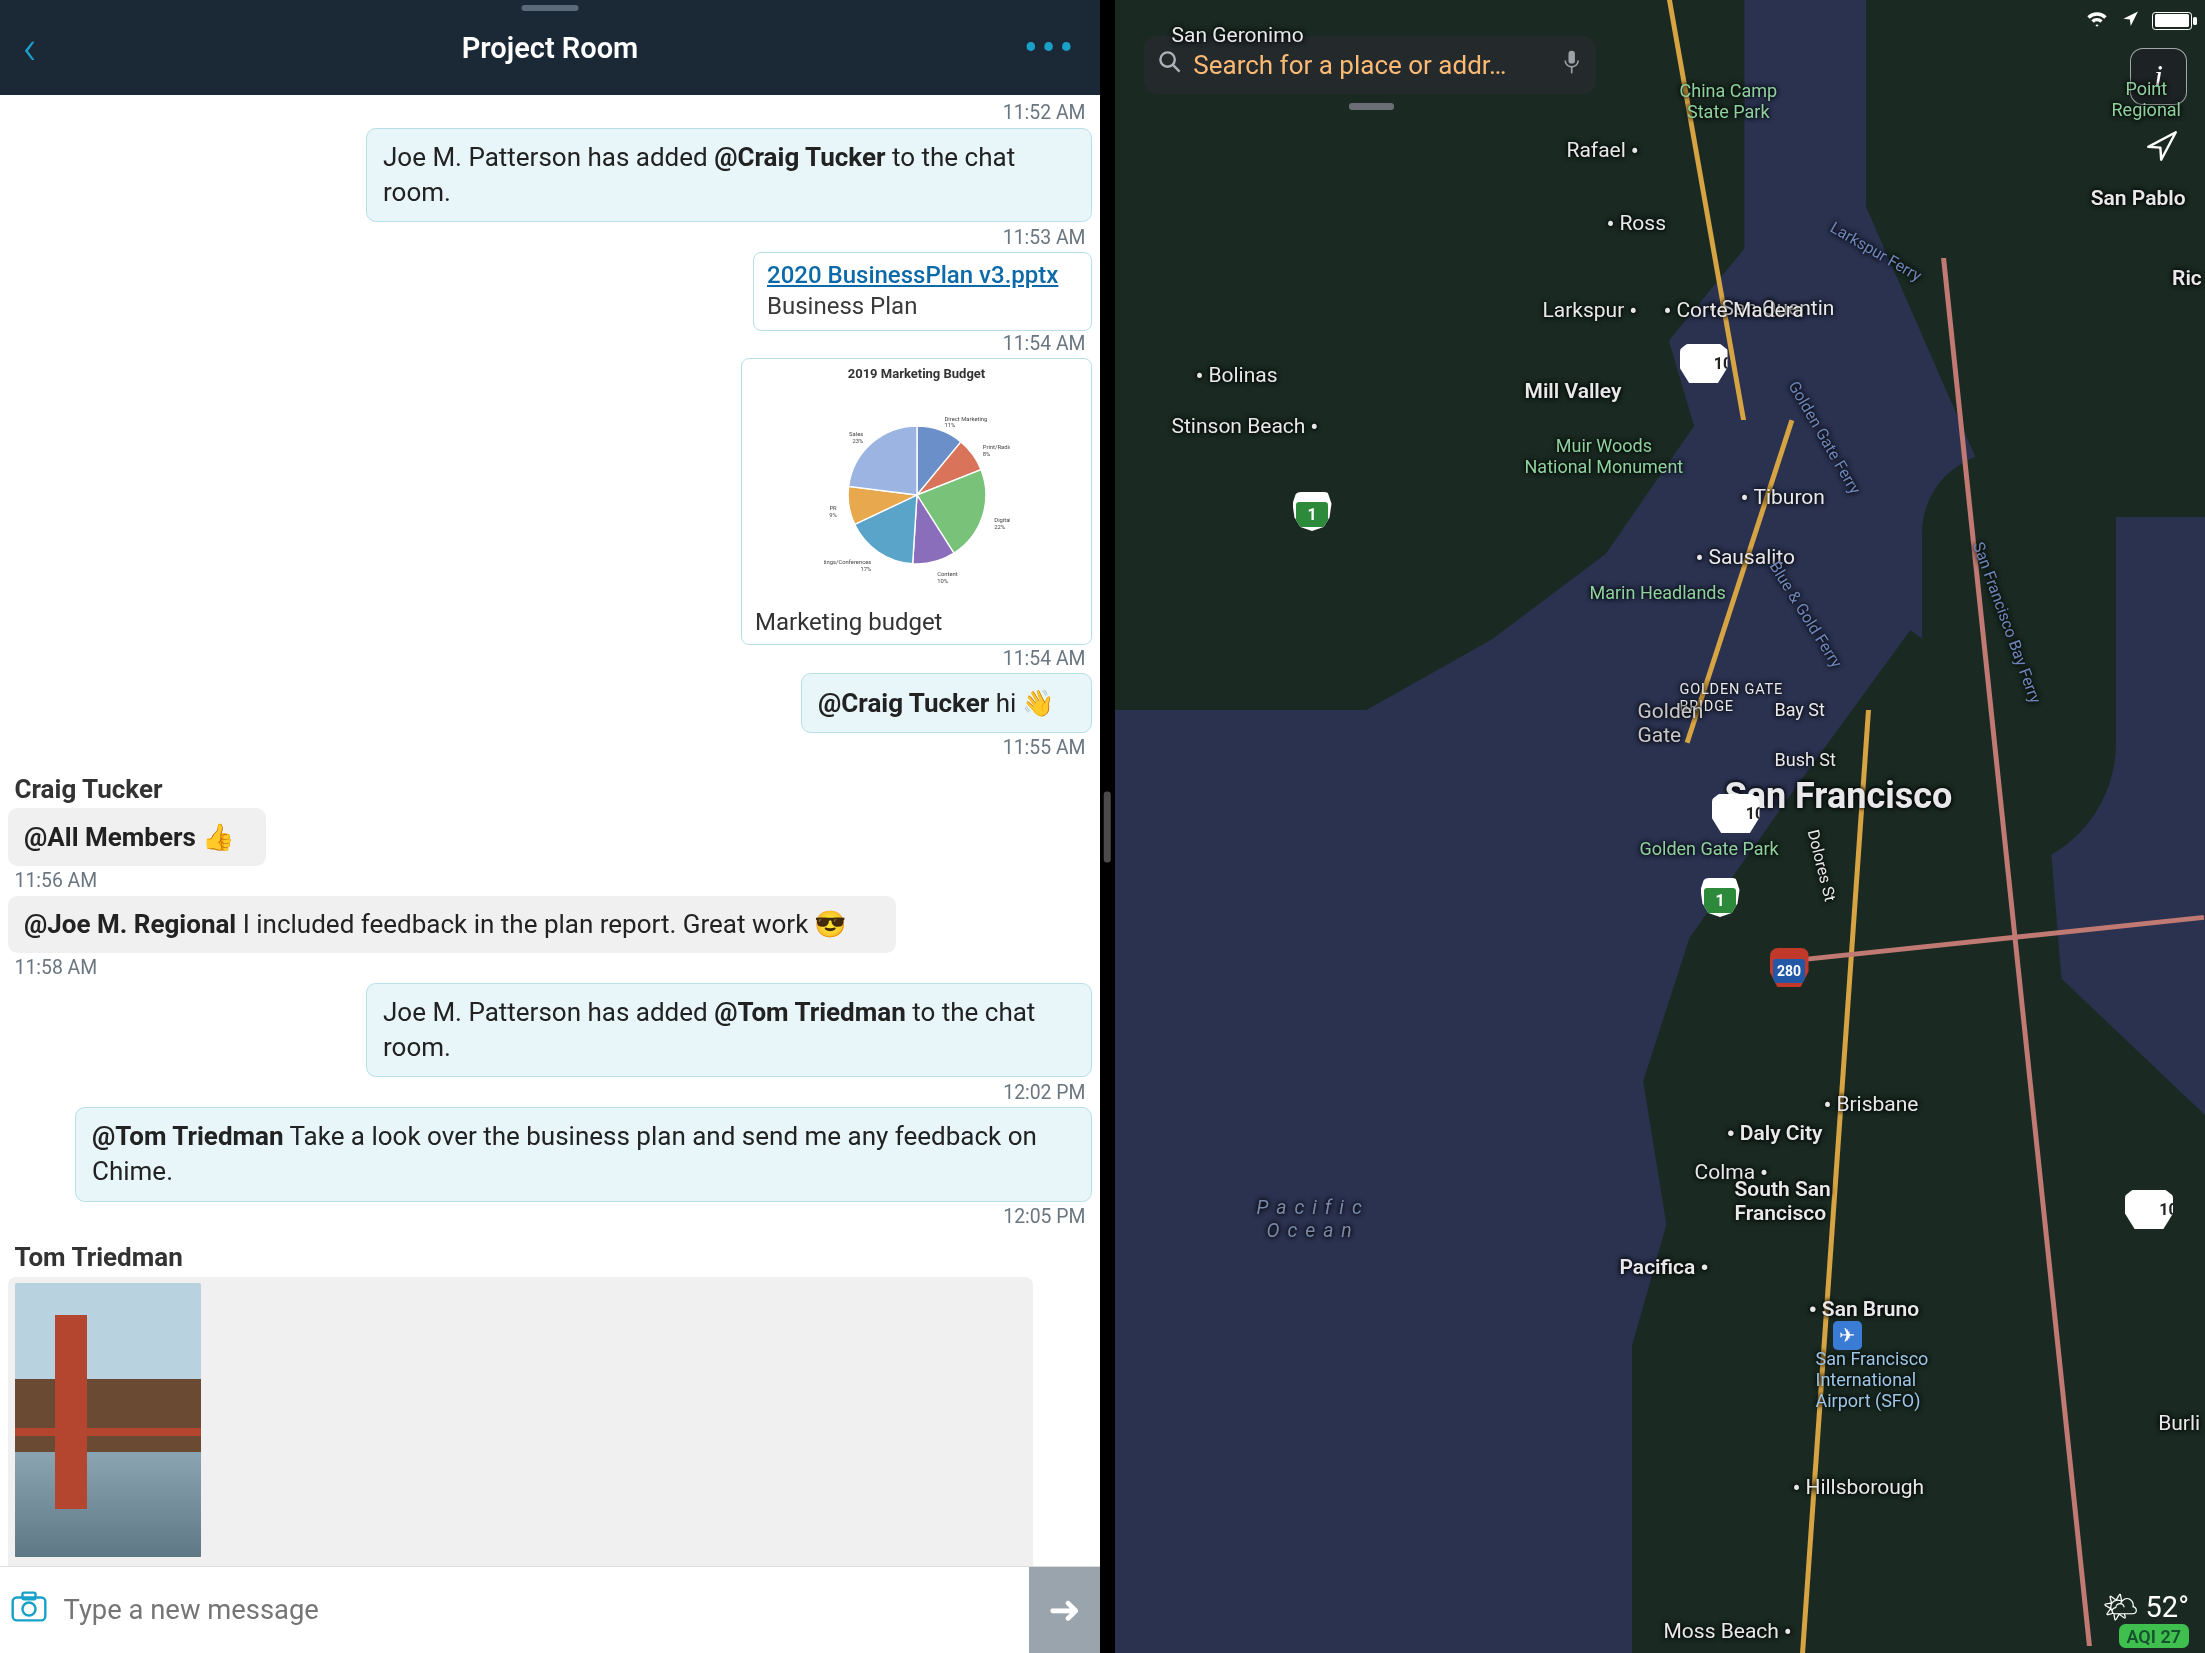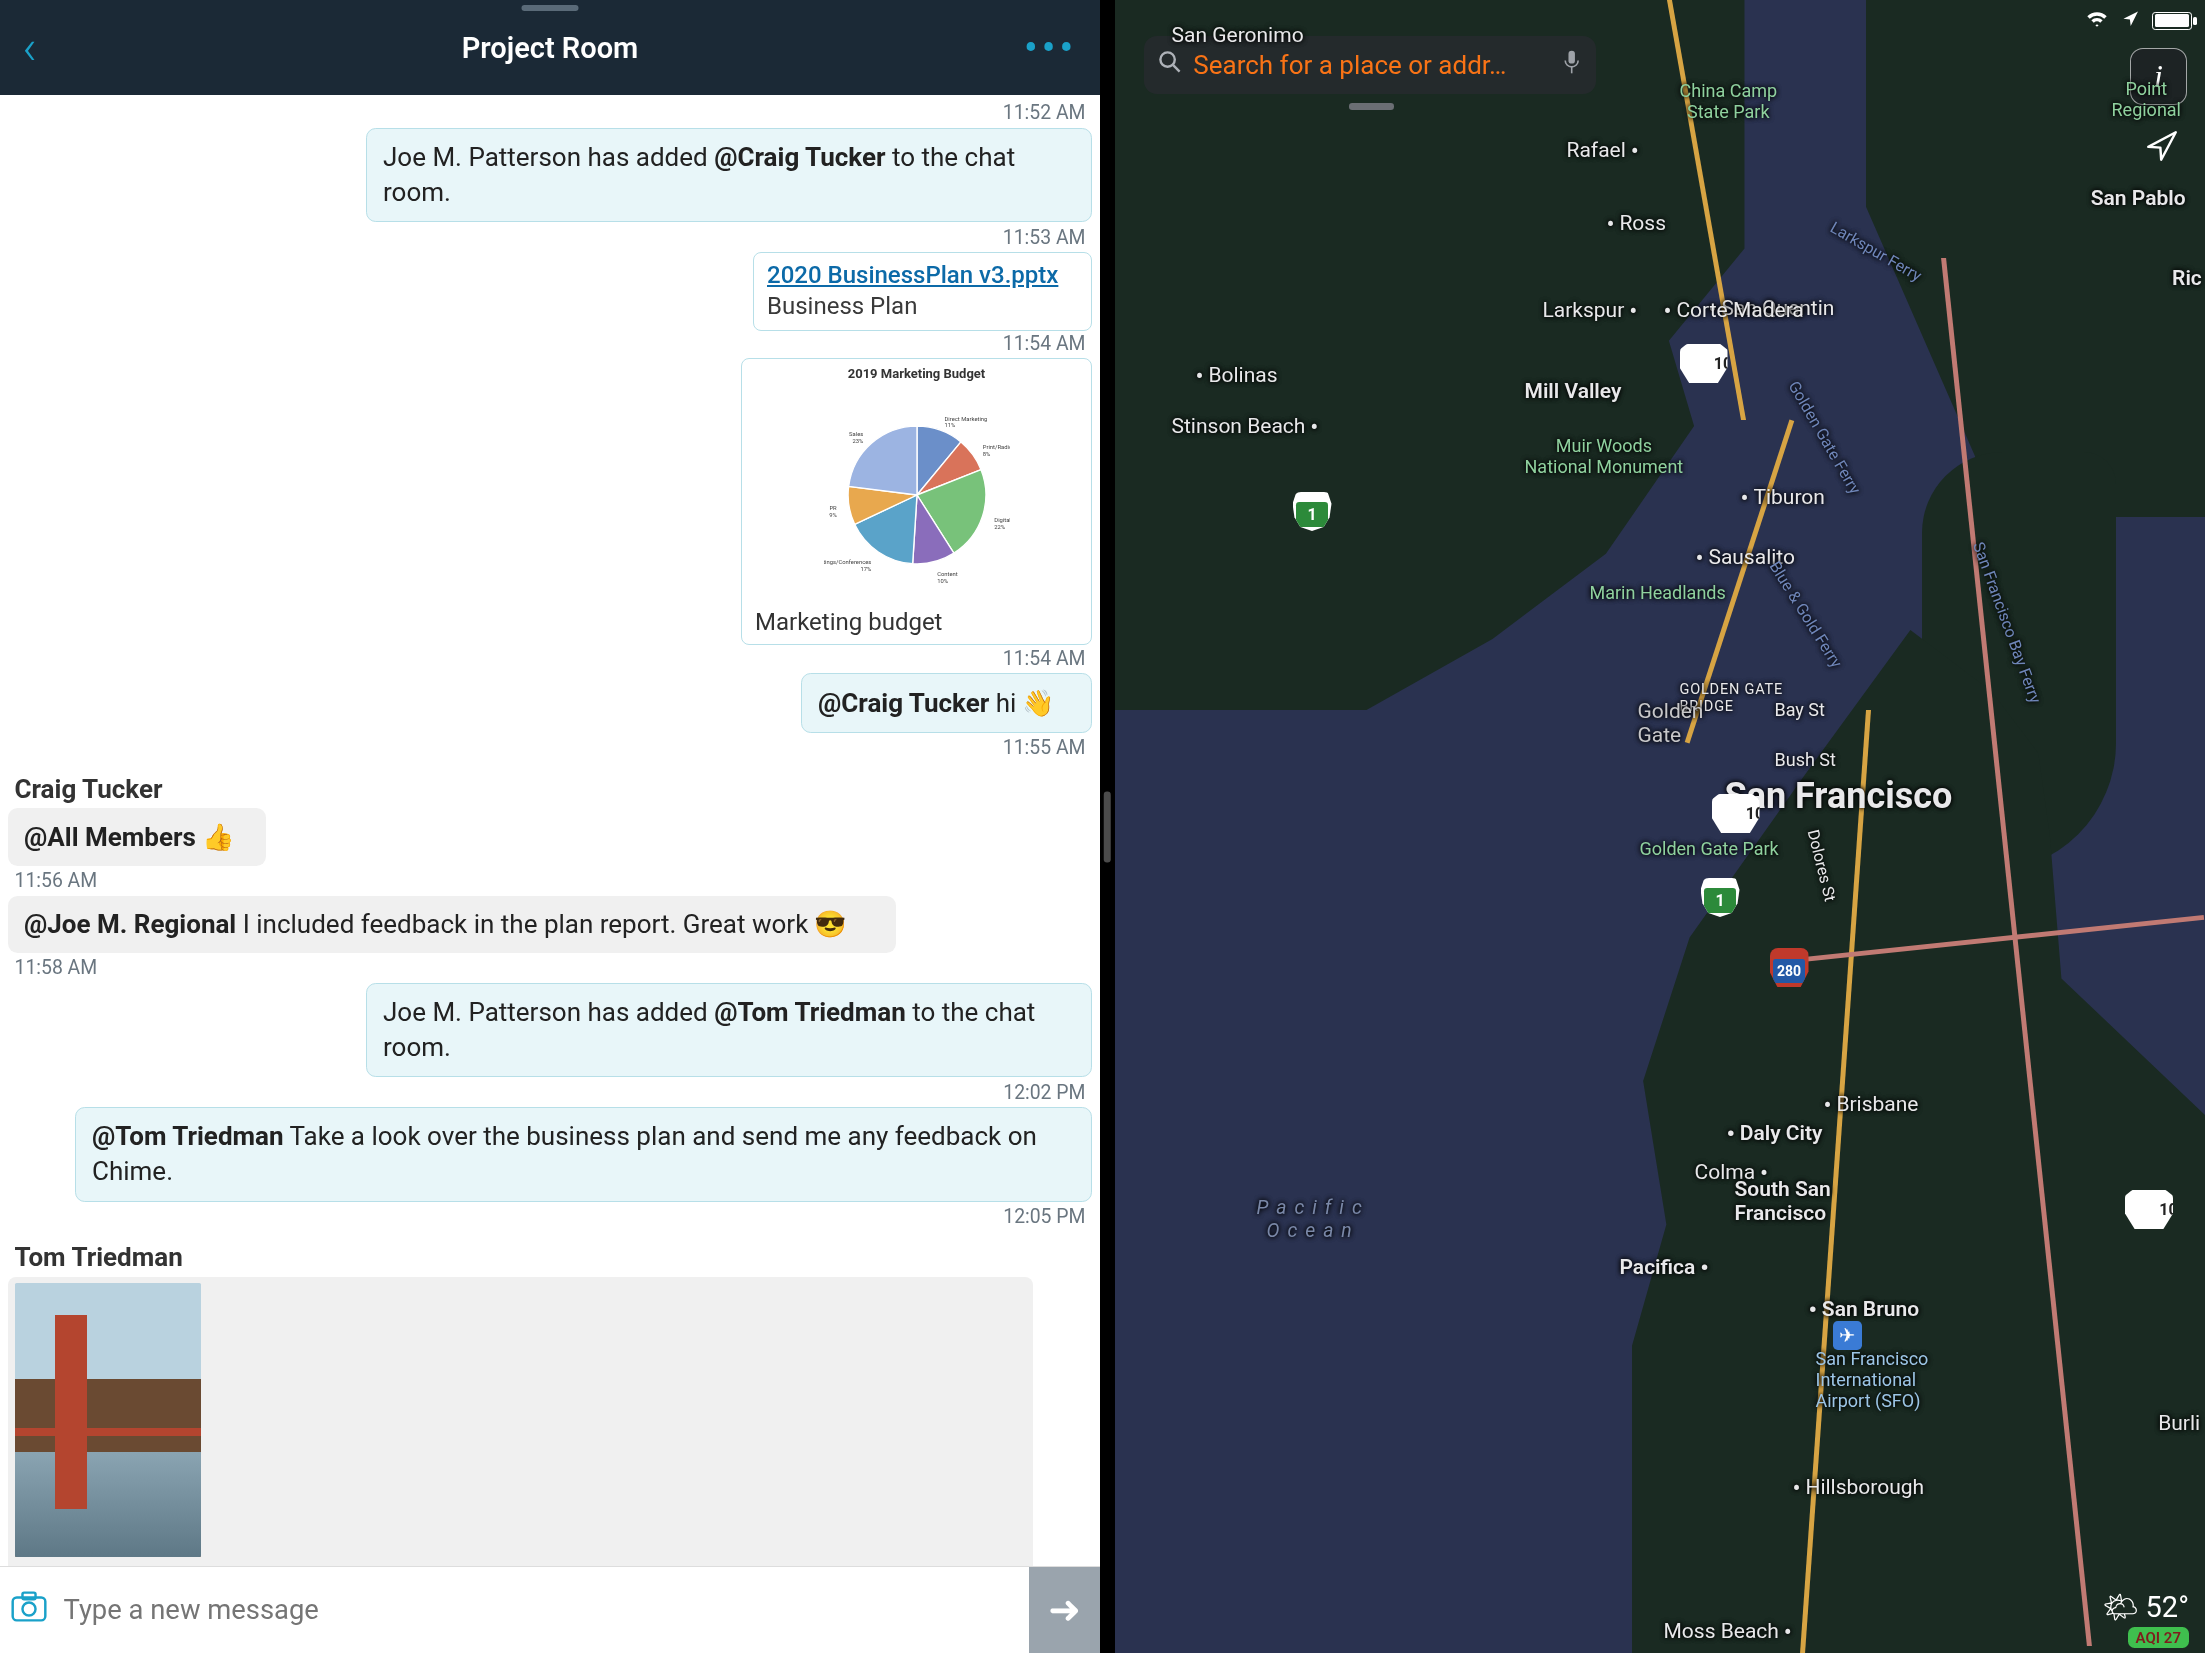--- a/index.html
+++ b/index.html
@@ -67,21 +67,21 @@
   .hwy.d { top:258px; right:186px; width:4.8px; height:1388px; background:#c17a73; transform:skewX(6deg);}
   .hwy.e { top:936px; right:0; width:404px; height:4.8px; background:#c17a73; transform:rotate(-6deg);}
 
   .status-bar { position:absolute; top:6.5px; right:13px; display:flex; gap:11.3px; align-items:center; color:#fff; font-size:24px;}
   .status-bar .batt { width:40px; height:18px; border:1.6px solid #fff; border-radius:3.2px; position:relative;}
   .status-bar .batt::after { content:""; position:absolute; right:-5.7px; top:4px; width:4px; height:8px; background:#fff; border-radius:1.6px;}
   .status-bar .batt .fill { position:absolute; inset:1.6px; background:#fff; border-radius:1.6px;}
 
   .search-wrap { position:absolute; top:36px; left:29px; width:452px; height:58px; background:rgba(40,42,48,.78); border-radius:13px; display:flex; align-items:center; padding:0 14.5px; gap:11.3px; }
   .search-wrap .mag { color:#aeb2b8; font-size:27.4px; }
-  .search-wrap .ph  { color:#f97316; font-size:26px; flex:1; white-space:nowrap; overflow:hidden; }
+  .search-wrap .ph  { color:#fdba74; font-size:26px; flex:1; white-space:nowrap; overflow:hidden; }
   .search-wrap .mic { color:#9ea2a8; font-size:24px; }
   .search-handle { position:absolute; top:103px; left:234px; width:45px; height:6.5px; border-radius:3.2px; background:#6b6e74;}
 
   .info-btn { position:absolute; top:48px; right:18px; width:57px; height:57px; border-radius:13px; background:rgba(30,32,38,.65); display:flex; align-items:center; justify-content:center; color:#fff; font-size:32px; font-family:Georgia,serif; font-style:italic; border:1.6px solid rgba(255,255,255,.6);}
   .locate-btn { position:absolute; top:129px; right:26px; color:#fff; font-size:37px; }
 
   .ml { position:absolute; color:#e8e8ea; font-size:21px; white-space:nowrap; text-shadow:0 0 4.8px #000,0 0 4.8px #000; }
   .ml.big { font-size:36px; font-weight:700; }
   .ml.green { color:#8fd19e; font-size:18px; text-align:center; line-height:1.15;}
   .ml.blue  { color:#9cc5e6; font-size:18px; }
@@ -92,21 +92,21 @@
 
   .shield { position:absolute; width:39px; height:39px; border-radius:8px; display:flex; align-items:center; justify-content:center; font-size:16px; font-weight:700; }
   .shield.ca { background:#fff; color:#222; clip-path: polygon(10% 0,90% 0,100% 30%,95% 65%,80% 90%,50% 100%,20% 90%,5% 65%,0 30%); }
   .shield.ca .inner { background:#2c8a3a; color:#fff; width:80%; height:65%; display:flex;align-items:center;justify-content:center; border-radius:3.2px; margin-top:6.5px;}
   .shield.us { background:#fff; color:#222; clip-path: polygon(0 15%,15% 0,85% 0,100% 15%,100% 60%,80% 100%,20% 100%,0 60%); padding-left: 48px;}
   .shield.is { background:#c0392b; color:#fff; clip-path: polygon(0 10%,10% 0,90% 0,100% 10%,100% 60%,80% 100%,20% 100%,0 60%);}
   .shield.is .inner { background:#2358a6; width:84%; height:62%; margin-top:6.5px; display:flex;align-items:center;justify-content:center; border-radius:2.4px; font-size:14px;}
   .plane { position:absolute; width:29px; height:29px; background:#3a7bd5; border-radius:4.8px; display:flex;align-items:center;justify-content:center; color:#fff; font-size:19.4px;}
 
   .weather { position:absolute; bottom:29px; right:16px; color:#fff; font-size:29px; display:flex; align-items:center; gap:6.5px;}
-  .aqi { position:absolute; bottom:4.8px; right:16px; background:#3fbf4e; color:#7f1d1d; font-size:15px; font-weight:600; padding:1.6px 8px; border-radius:6.5px;}
+  .aqi { position:absolute; bottom:4.8px; right:16px; background:#3fbf4e; color:#14532d; font-size:18px; font-weight:600; padding:1.6px 8px; border-radius:6.5px;}
 </style>
 </head>
 <body>
 
 <div class="chat-pane">
   <div class="drag-handle-top"></div>
   <div class="chat-header">
     <div class="back">‹</div>
     <div class="title">Project Room</div>
     <div class="more">•••</div>

